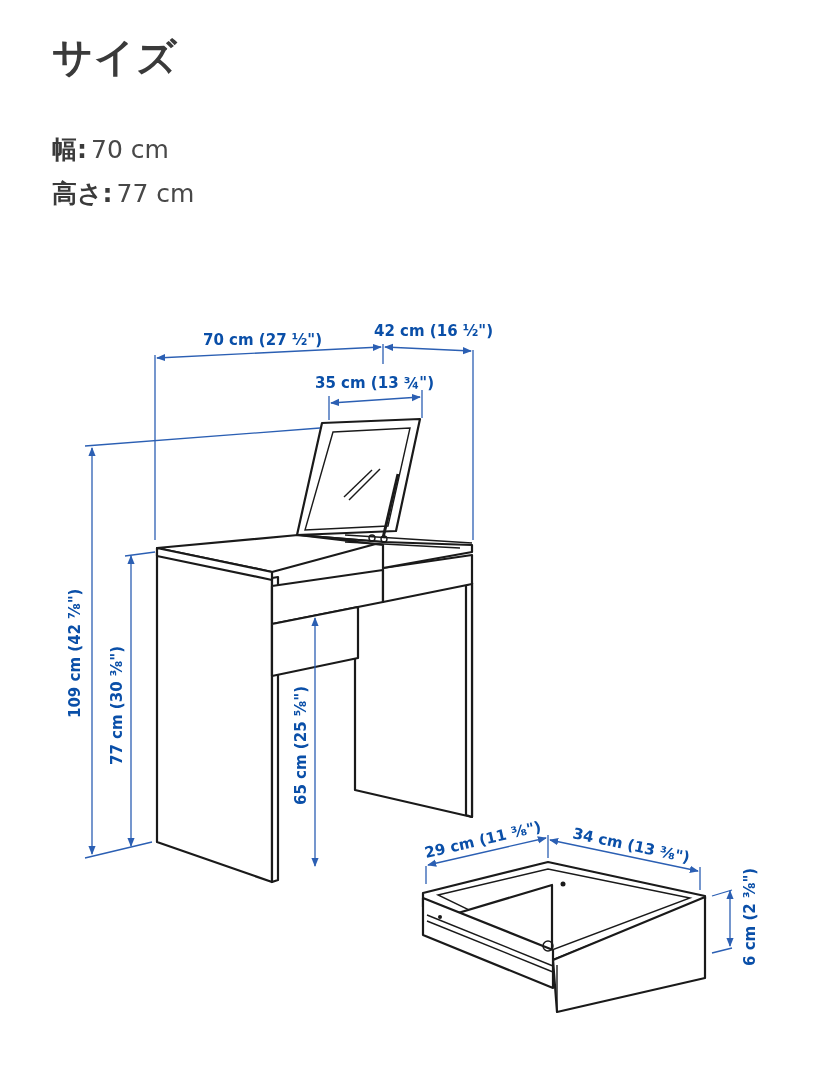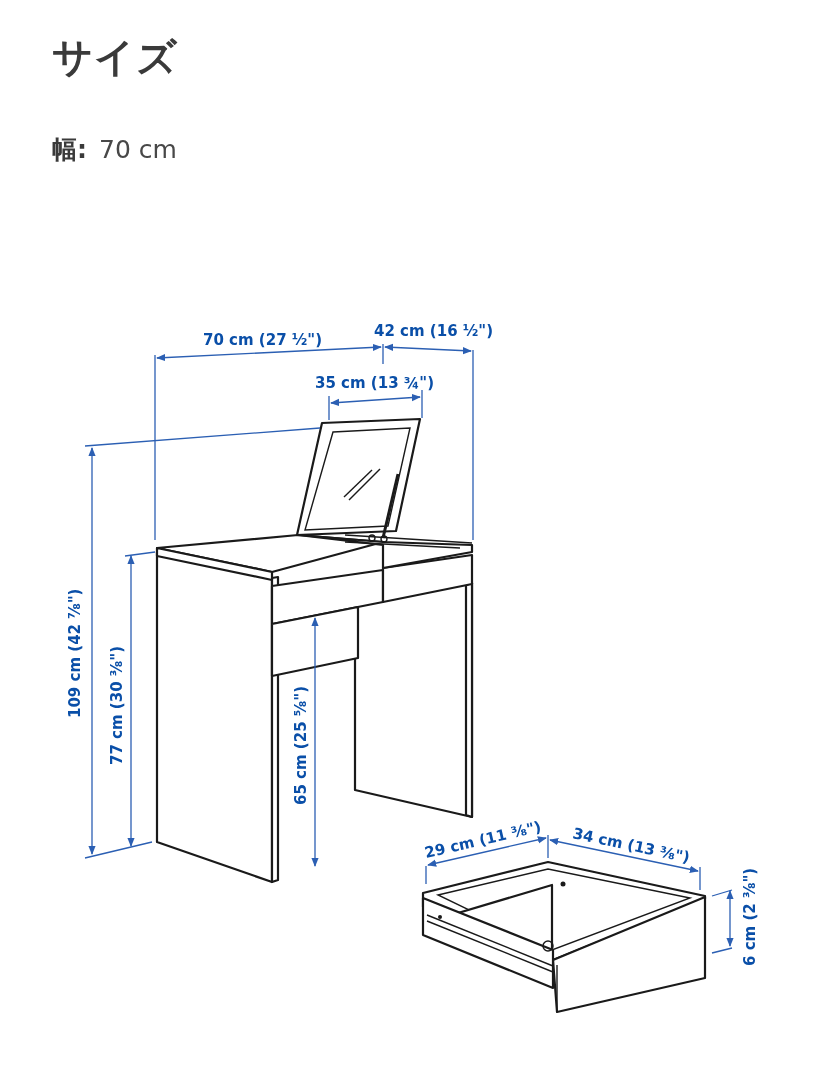--- a/index.html
+++ b/index.html
@@ -2,35 +2,38 @@
 <html><head>
 <meta charset="utf-8">
 <style>
   html, body { margin:0; padding:0; background:#ffffff; }
   body { width:825px; height:1080px; position:relative; overflow:hidden;
          font-family:"DejaVu Sans", sans-serif; color:#484848; }
   .title { position:absolute; left:52px; top:30px; font-size:40px; font-weight:bold; color:#3a3a3a; margin:0; letter-spacing:1px; }
   .specs { position:absolute; left:52px; top:128px; font-size:25px; line-height:44px; }
   .spec-row { white-space:nowrap; }
   .spec-label { font-weight:bold; color:#3a3a3a; }
-  .spec-value { color:#484848; margin-left:12px; }
+  .spec-value { color:#484848; margin-left:4px; }
   .drawing { position:absolute; left:0; top:300px; width:825px; height:780px; }
   .dim { fill:#0a4fa8; font-family:"DejaVu Sans", sans-serif; font-weight:bold; font-size:15px; }
   .dimline { stroke:#2b5fb3; stroke-width:1.3; fill:none; }
   .ink { stroke:#1a1a1a; stroke-width:2.2; fill:#ffffff; stroke-linejoin:round; }
   .ink-thin { stroke:#1a1a1a; stroke-width:1.4; fill:none; }
 </style>
 </head>
 <body>
 
 <h1 class="title">サイズ</h1>
 
 <div class="specs">
   <div class="spec-row">
     <span class="spec-label">幅:</span><span class="spec-value">70 cm</span>
+  </div>
+  <div class="spec-row">
+    <span class="spec-label">高さ:</span><span class="spec-value">77 cm</span>
   </div>
 </div>
 
 <svg class="drawing" viewBox="0 300 825 780" width="825" height="780">
   <defs>
     <marker id="arr" viewBox="0 0 10 10" refX="9" refY="5" markerWidth="7" markerHeight="7" orient="auto-start-reverse">
       <path d="M0,1 L10,5 L0,9 z" fill="#2b5fb3"></path>
     </marker>
   </defs>
 

